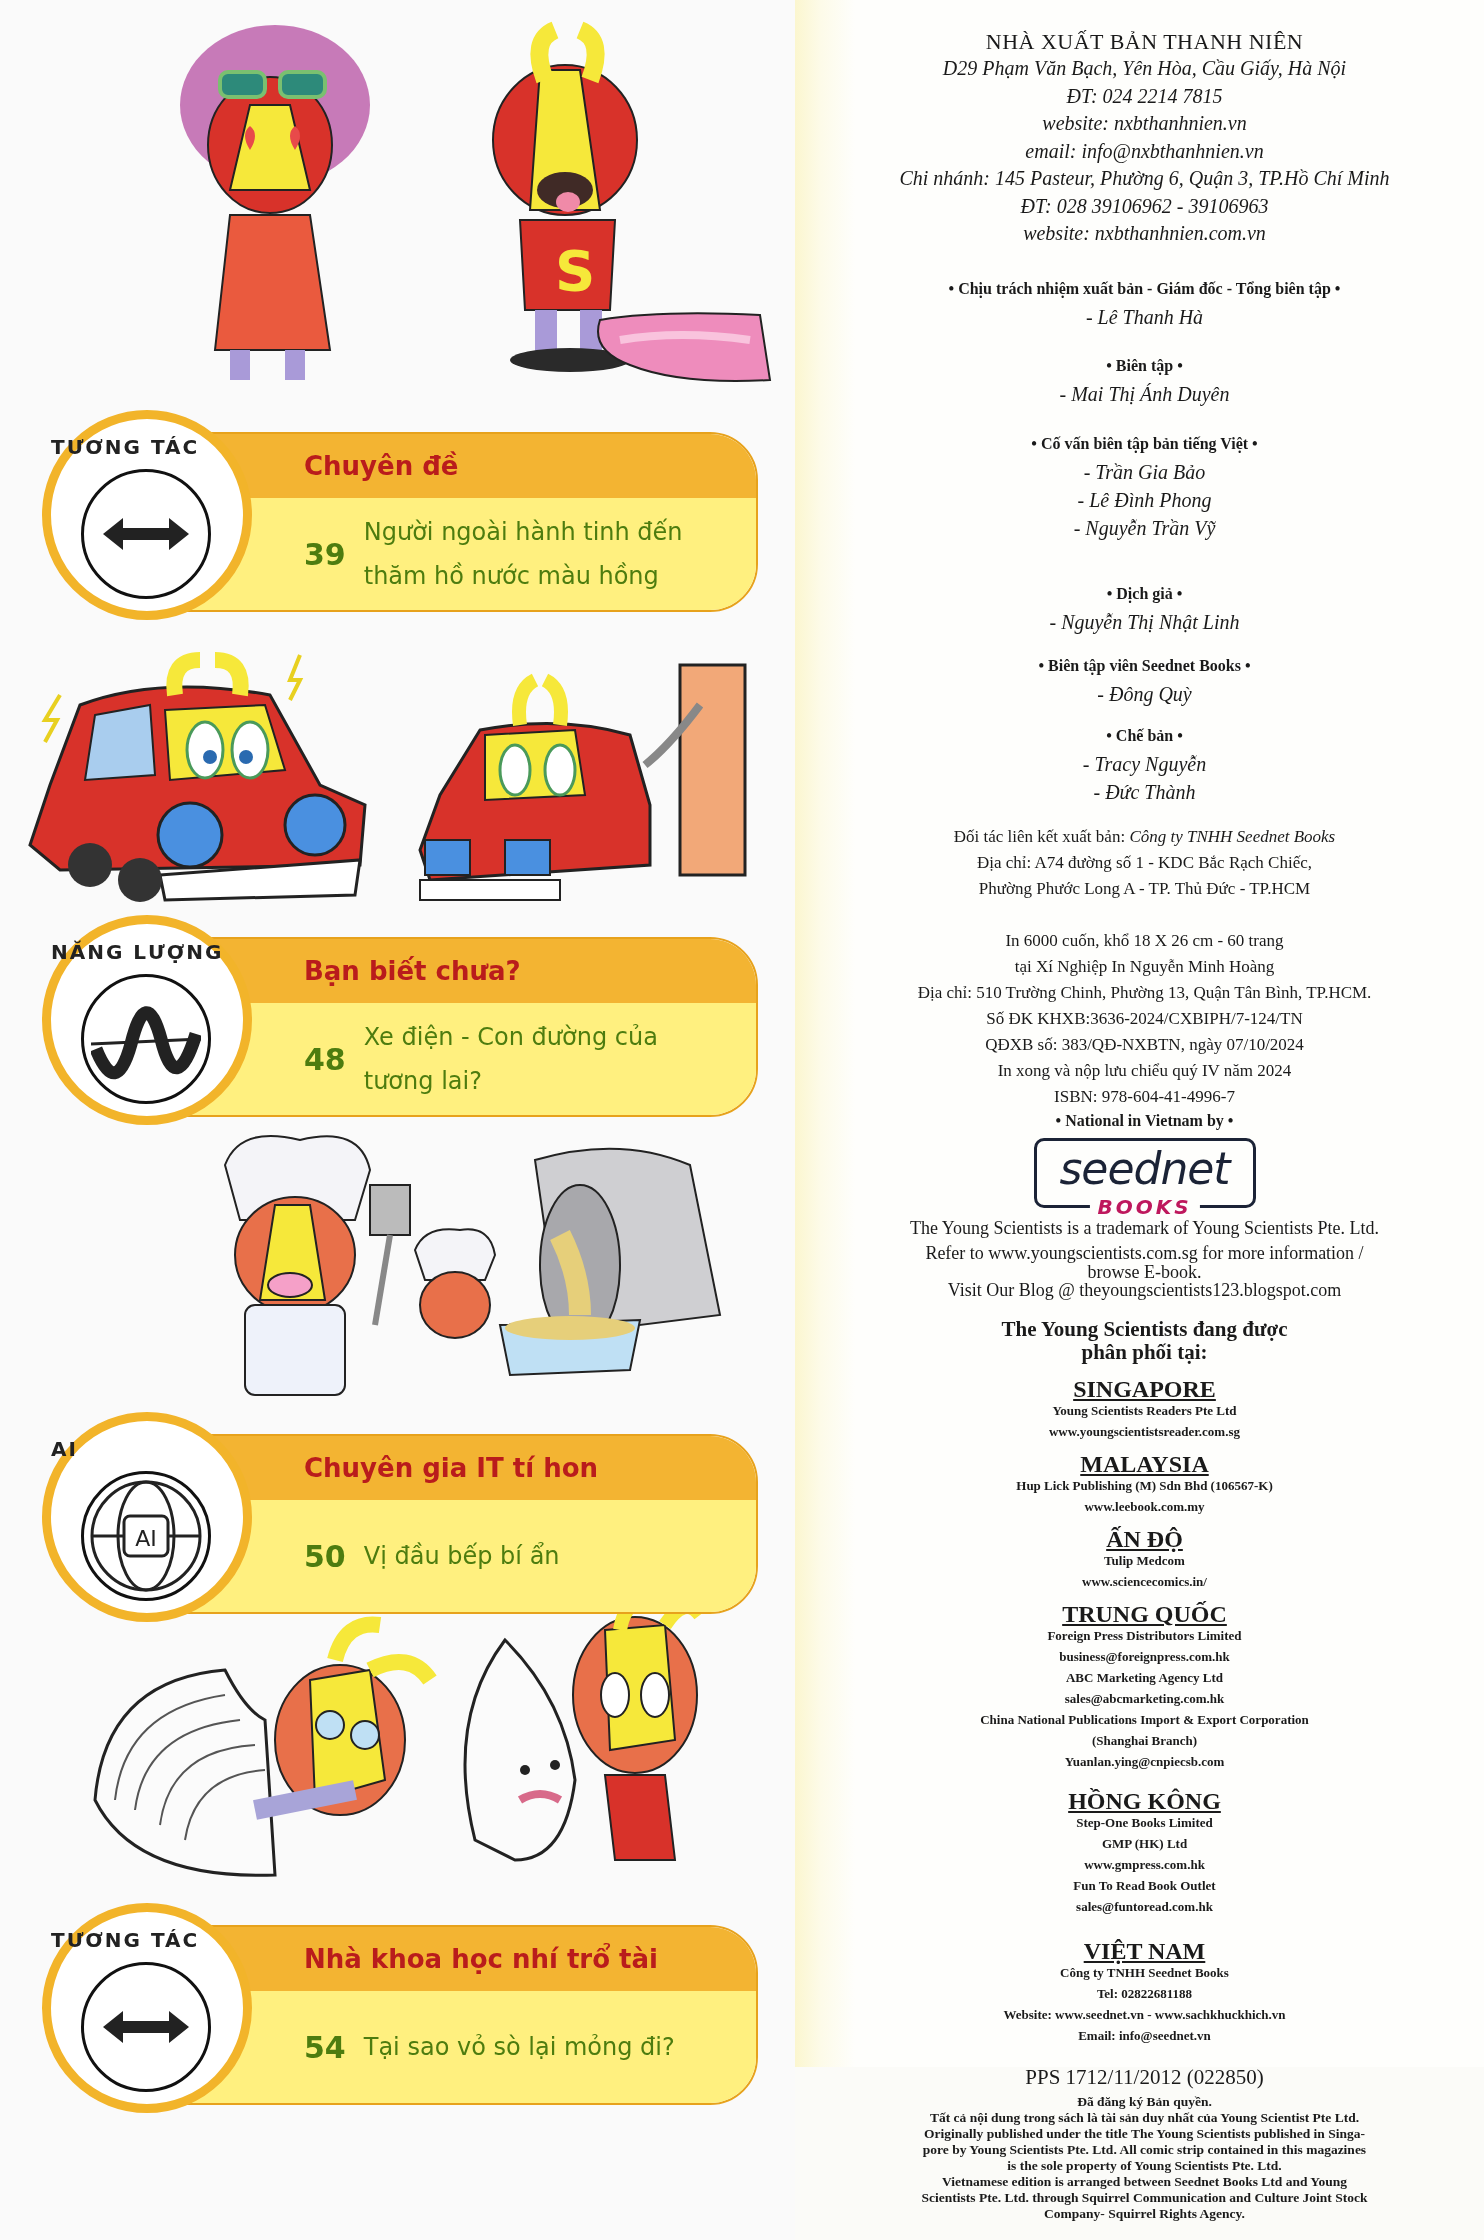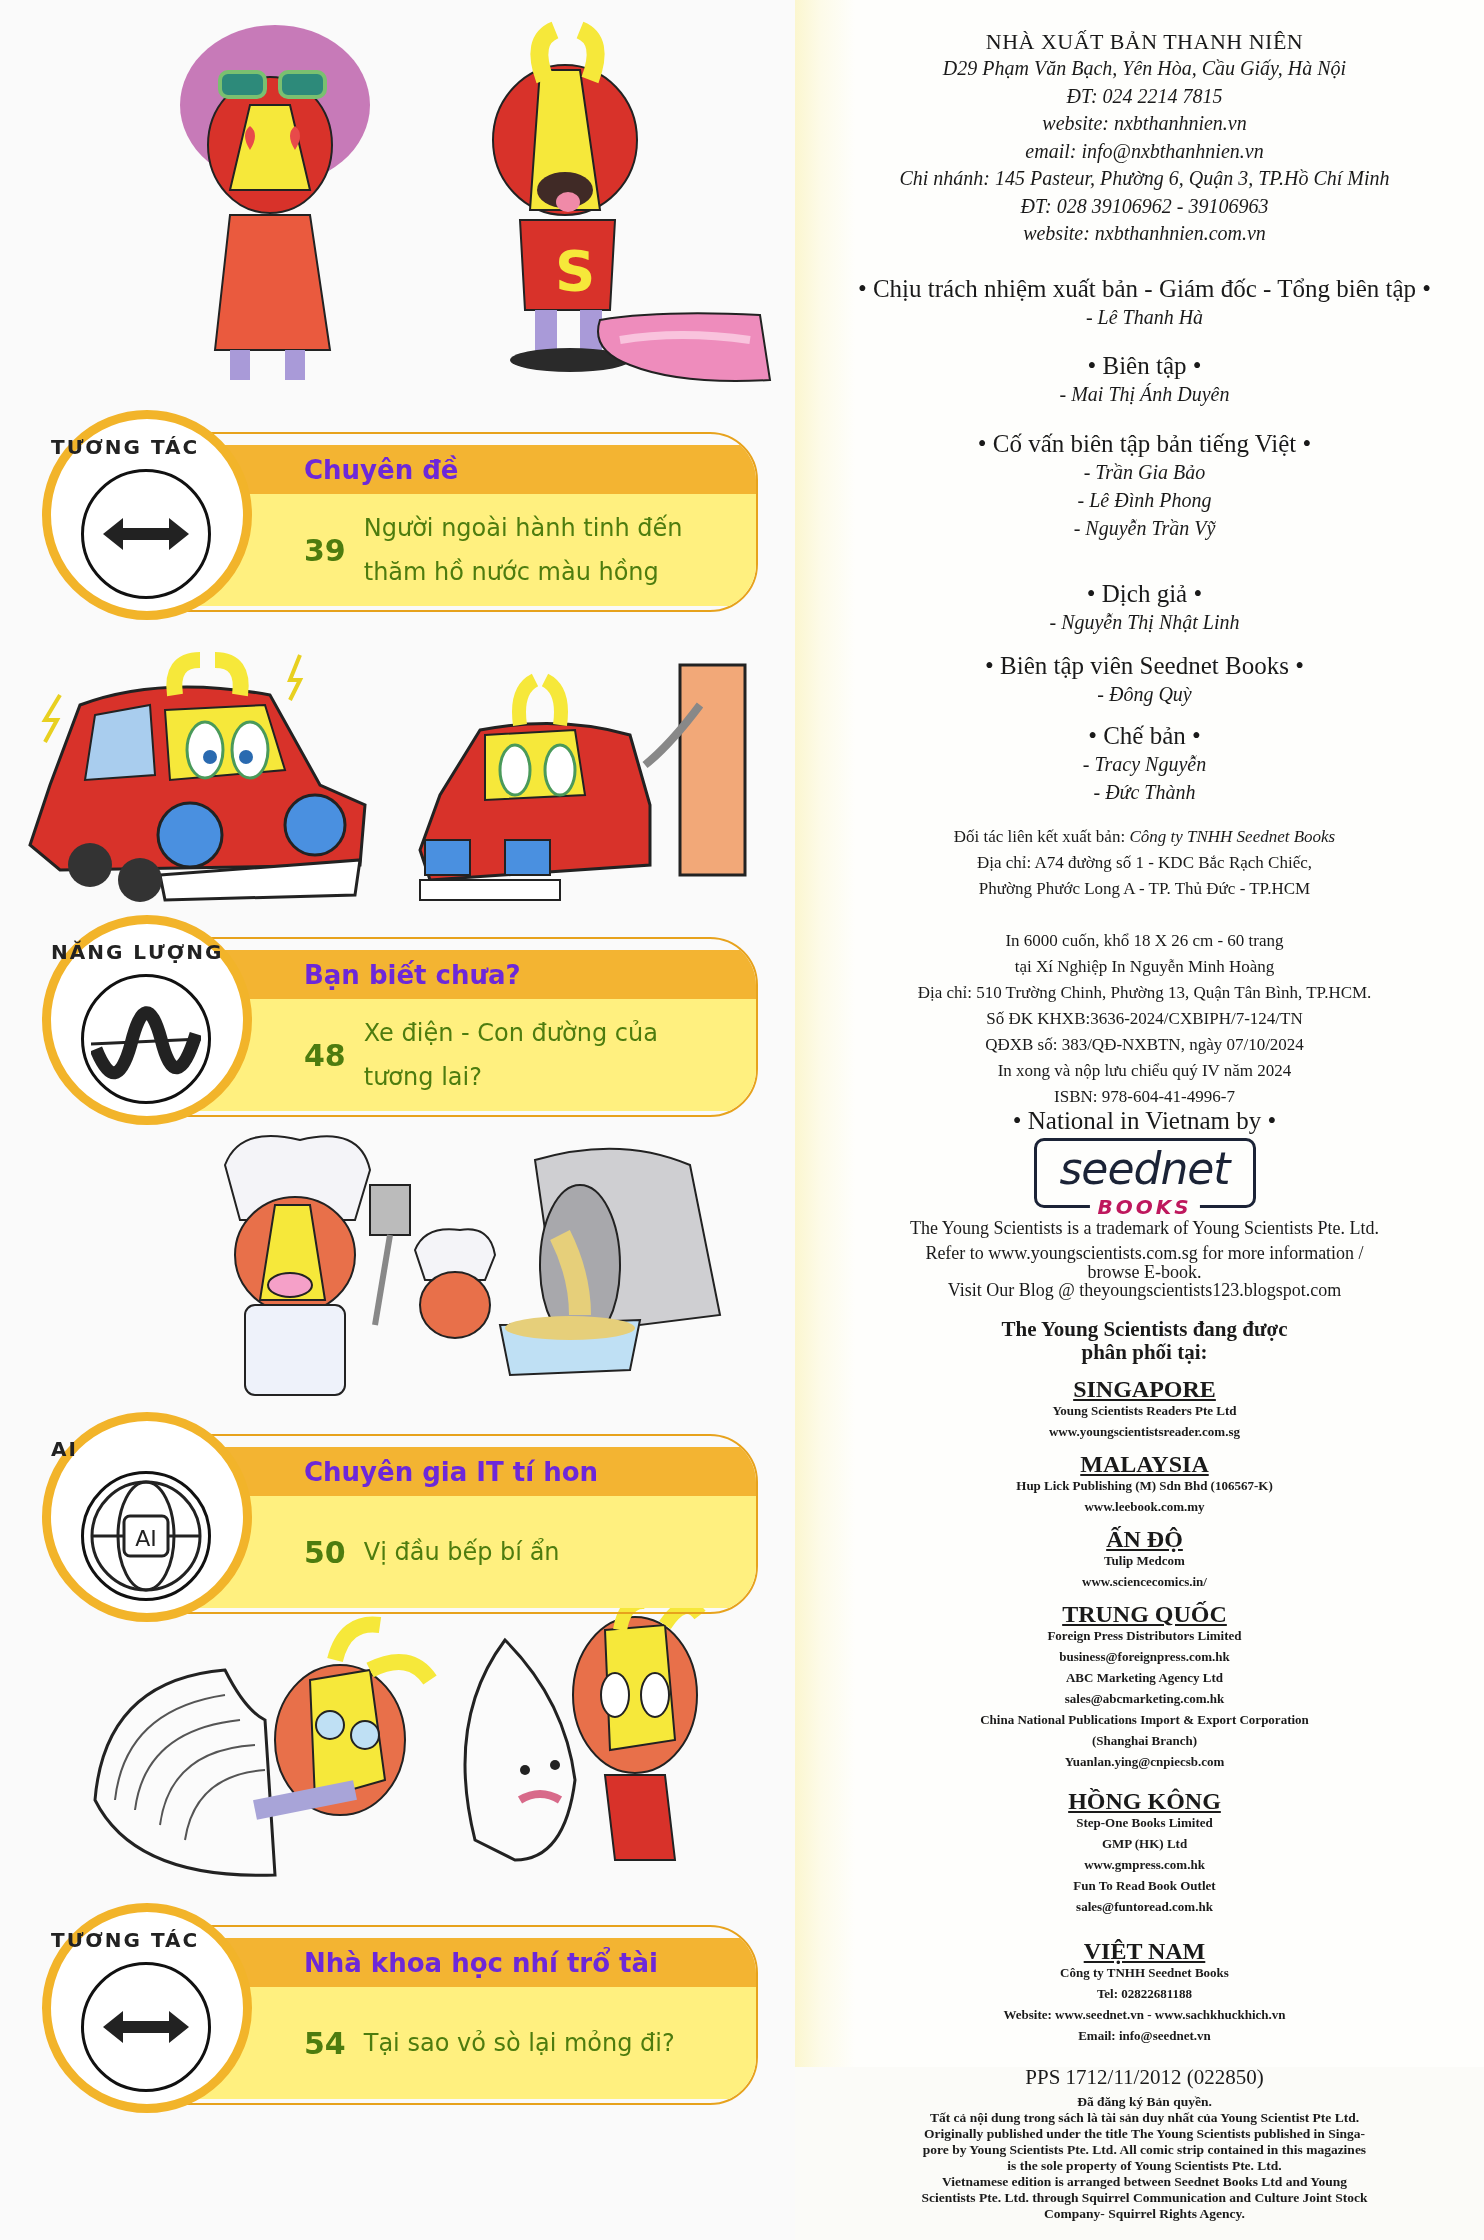--- a/index.html
+++ b/index.html
@@ -22,40 +22,40 @@
   }
   .toc-badge .inner {
     position: absolute; left: 30px; top: 50px; width: 130px; height: 130px; border-radius: 50%;
     border: 3px solid #111; display: flex; align-items: center; justify-content: center;
   }
   .toc-card {
     position: absolute; left: 120px; top: 22px; width: 596px; height: 180px;
     border-radius: 0 48px 48px 0; overflow: hidden; border: 2px solid #e7a21c; z-index: 1;
   }
   .toc-card .head {
-    height: 49px; background: #f3b432; padding-left: 140px; display: flex; align-items: center;
-    font-family: "DejaVu Sans", sans-serif; font-weight: bold; font-size: 26px; color: #6d28d9; margin-top: 11px;
+    height: 64px; background: #f3b432; padding-left: 140px; display: flex; align-items: center;
+    font-family: "DejaVu Sans", sans-serif; font-weight: bold; font-size: 26px; color: #b91c1c;
   }
   .toc-card .body {
     height: 112px; background: #fff07f; padding-left: 140px; display: flex; align-items: center;
     font-family: "DejaVu Sans", sans-serif; color: #4d7c0f;
   }
   .toc-card .pg { font-weight: bold; font-size: 30px; margin-right: 18px; min-width: 40px; }
   .toc-card .ttl { font-size: 24px; line-height: 44px; max-width: 340px; }
 
   
   .right {
     position: absolute; left: 795px; top: 0; width: 689px; height: 2067px;
     background: linear-gradient(90deg, #fbf6cf 0px, #fdfbe8 25px, #fefefc 60px, #fefefc 100%);
     text-align: center; padding-left: 20px; padding-right: 10px;
   }
   .r-block { position: absolute; left: 20px; right: 10px; text-align: center; }
   .pub-title { font-size: 22px; letter-spacing: 0.5px; line-height: 27px; }
   .it { font-style: italic; font-size: 20px; line-height: 27.5px; }
-  .role { font-size: 25px; line-height: 28px; }
+  .role { font-size: 16px; line-height: 28px; font-weight: bold; }
   .name { font-style: italic; font-size: 20px; line-height: 28px; }
   .small-it { font-size: 17px; line-height: 26px; }
   .sans16 { font-size: 18px; line-height: 21px; }
   .dist-h { font-weight: bold; font-size: 24px; text-decoration: underline; line-height: 22px; }
   .dist-l { font-size: 13px; line-height: 21px; font-weight: bold; }
   .bold-h { font-weight: bold; font-size: 21px; line-height: 23px; }
   .pps { font-size: 21px; line-height: 26px; }
   .copy { font-weight: bold; font-size: 13.5px; line-height: 16px; }
 
   .logo {

